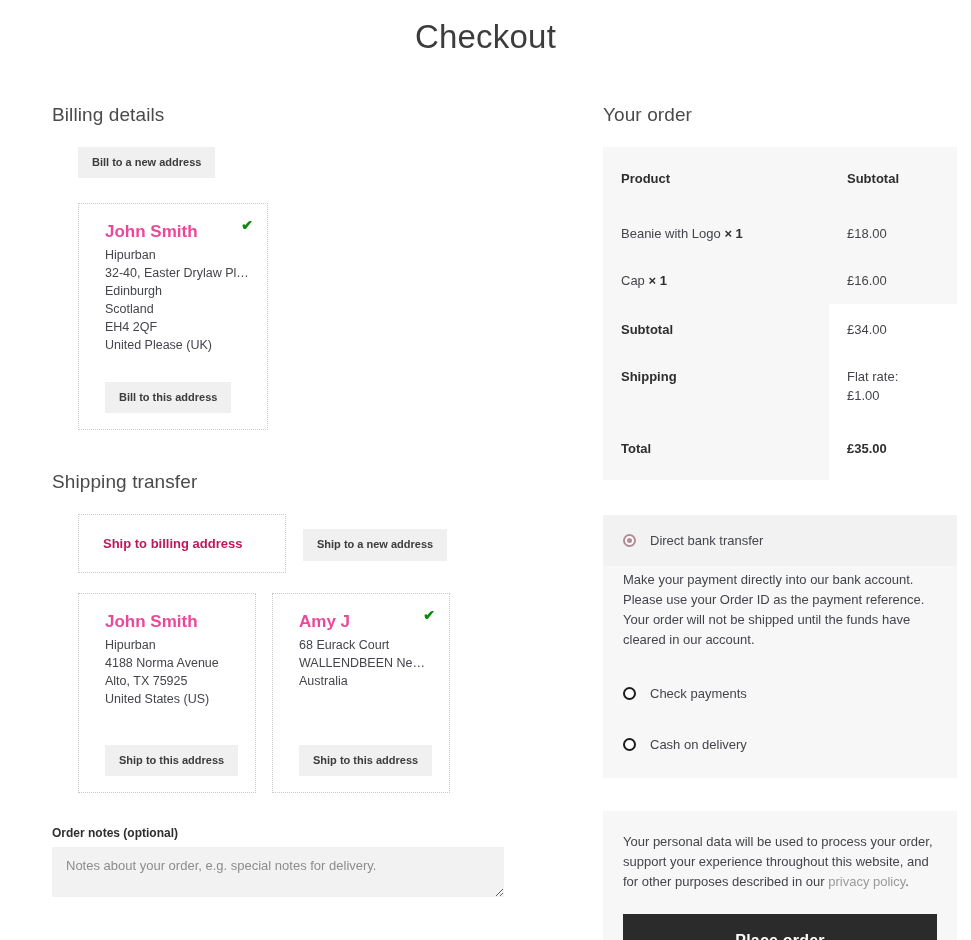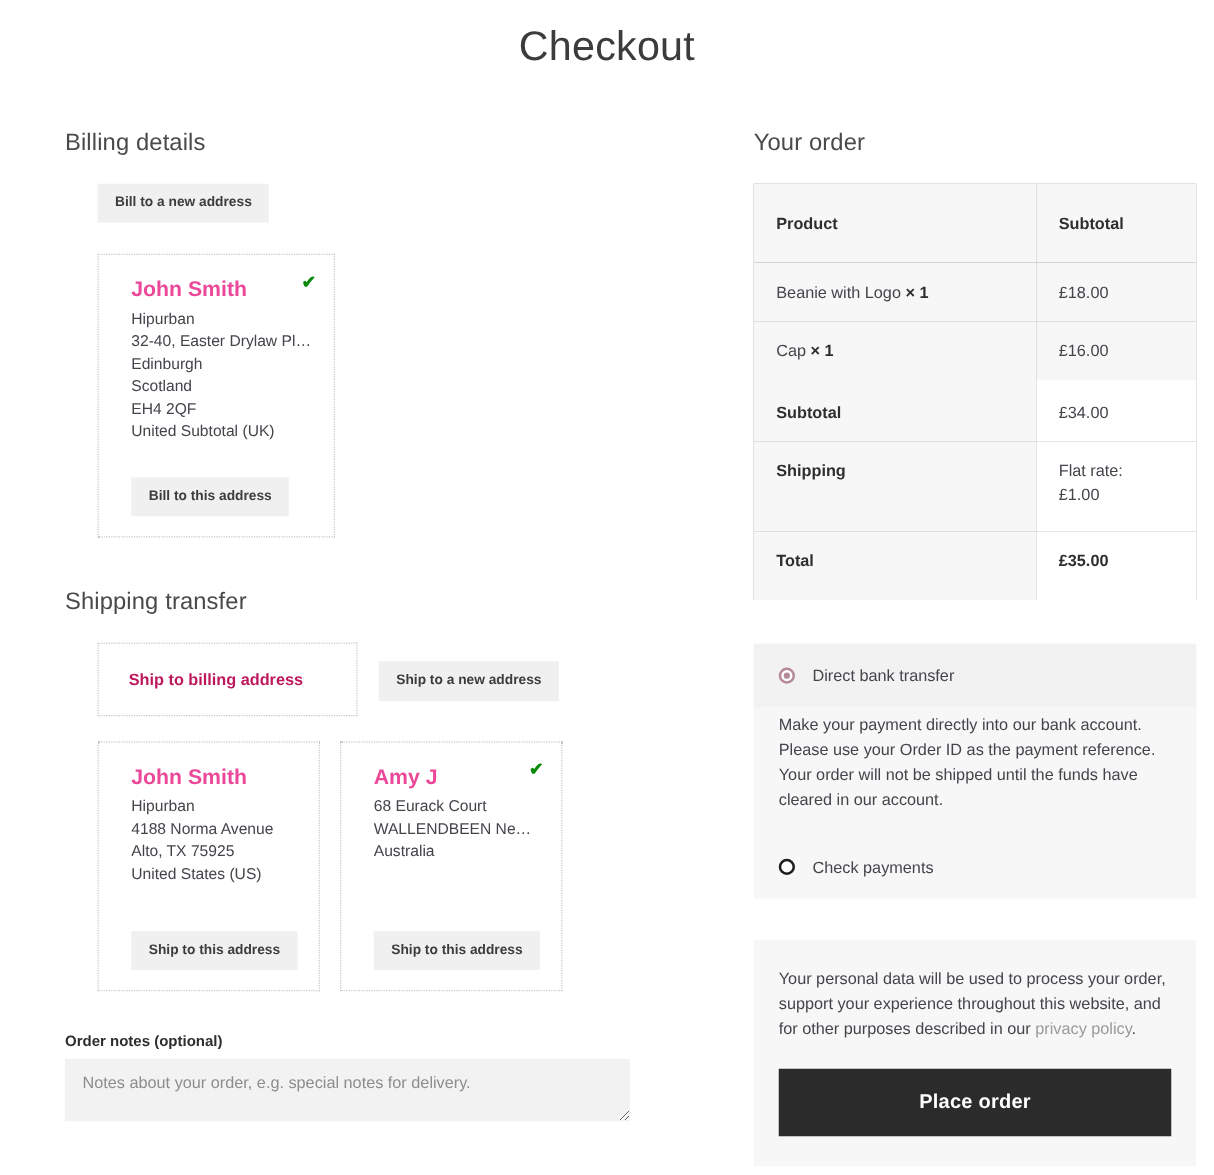--- a/index.html
+++ b/index.html
@@ -239,21 +239,21 @@
     </div>
 
     <div class="addr-card" id="billing-card">
       <span class="check-icon">✔</span>
       <div class="addr-name">John Smith</div>
       <div class="addr-line">Hipurban</div>
       <div class="addr-line">32-40, Easter Drylaw Place</div>
       <div class="addr-line">Edinburgh</div>
       <div class="addr-line">Scotland</div>
       <div class="addr-line">EH4 2QF</div>
-      <div class="addr-line">United Subtotal (UK)</div>
+      <div class="addr-line">United Please (UK)</div>
       <div class="addr-btn-wrap">
         <button class="btn-grey">Bill to this address</button>
       </div>
     </div>
 
     <h2 class="section-heading" style="margin-top:41px;">Shipping transfer</h2>
 
     <div class="ship-toggle-row">
       <div class="ship-billing-box">
         <span class="ship-billing-box-label">Ship to billing address</span>
@@ -347,20 +347,24 @@
         <span class="radio checked"></span>
         <span class="pay-label">Direct bank transfer</span>
       </div>
       <div class="pay-box">Make your payment directly into our bank account. Please use your Order ID as the payment reference. Your order will not be shipped until the funds have cleared in our account.</div>
 
       <div class="pay-method">
         <span class="radio"></span>
         <span class="pay-label">Check payments</span>
       </div>
 
+      <div class="pay-method" style="padding-bottom:26px;">
+        <span class="radio"></span>
+        <span class="pay-label">Cash on delivery</span>
+      </div>
 
     </div>
 
     <div class="privacy-panel">
       <p class="privacy-text"><span>Your personal data will be used to process your order, support your experience throughout this website, and for other purposes described in our </span><a class="privacy-link" href="#">privacy policy</a><span>.</span></p>
       <button class="place-order-btn">Place order</button>
     </div>
 
   </div>
 </div>

